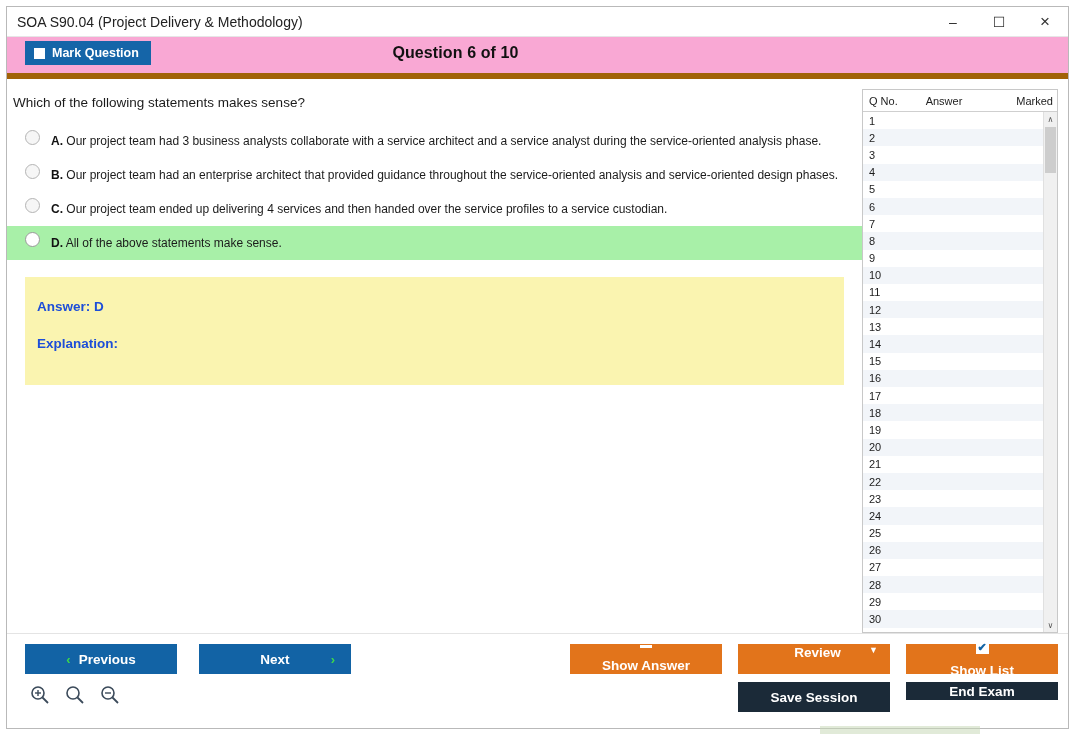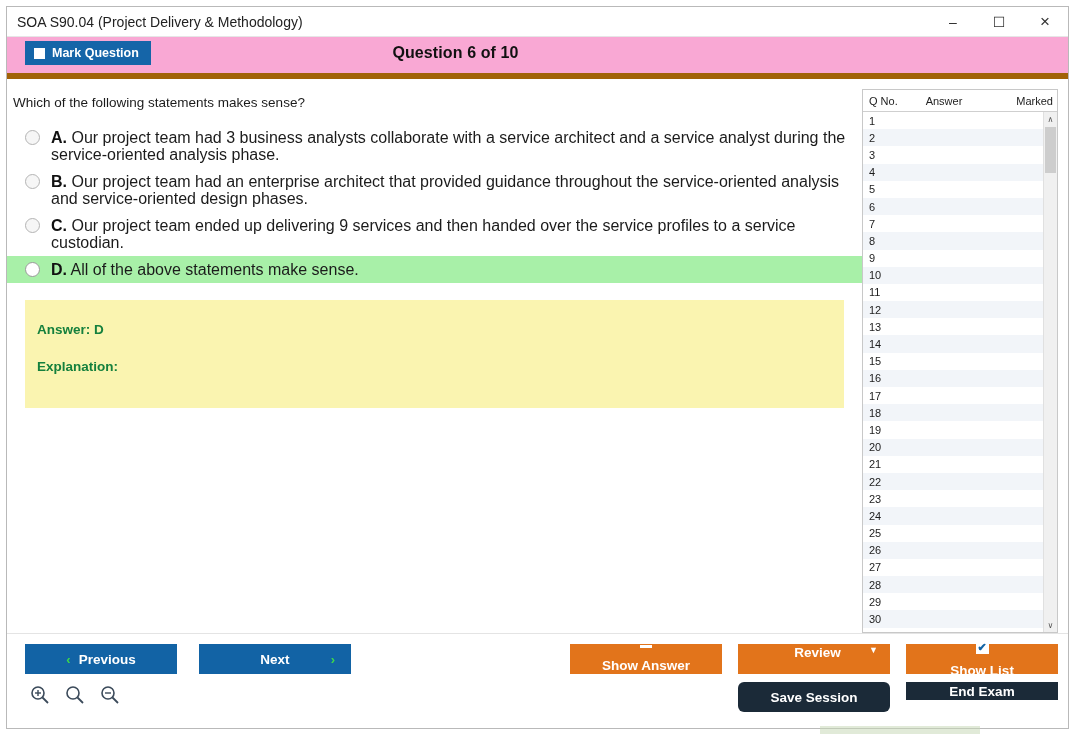--- a/index.html
+++ b/index.html
@@ -147,38 +147,38 @@
     background: #f6f6f6;
     margin-top: 1px;
     margin-right: 11px;
     box-sizing: border-box;
   }
   .option.selected .radio {
     background: #ffffff;
     border-color: #9a9a9a;
   }
   .olabel {
-    font-size: 16px;
+    font-size: 12px;
     color: #1b1b1b;
-    line-height: 17px;
+    line-height: 24px;
     max-width: 800px;
   }
   .olabel b { color: #111; }
 
   .answer-box {
     margin: 17px 18px 0 18px;
     background: #faf4b0;
     height: 108px;
     box-sizing: border-box;
     padding: 22px 20px 0 12px;
   }
   .answer-line {
     font-size: 13.5px;
     font-weight: bold;
-    color: #15803d;
+    color: #1d4ed8;
     margin-bottom: 22px;
   }
 
   
   .qlist {
     flex: 0 0 196px;
     border-left: 1px solid #d0d0d0;
     display: flex;
     flex-direction: column;
     min-height: 0;
@@ -287,21 +287,21 @@
     justify-content: flex-start; padding-left: 13px;
   }
   .btn-review .caret {
     position: absolute; right: 12px; font-size: 9px; color: #ffffff;
   }
   .btn-show-list { left: 899px; top: 10px; width: 152px; height: 30px; gap: 9px; }
   .btn-show-list .chk2 {
     width: 13px; height: 13px; background: #ffffff; color: #1263a5;
     font-size: 11px; line-height: 13px; text-align: center; font-weight: bold;
   }
-  .btn-save { left: 731px; top: 48px; width: 152px; height: 30px; border-radius: 6px; }
+  .btn-save { left: 731px; top: 48px; width: 152px; height: 30px; }
   .btn-end { left: 899px; top: 48px; width: 152px; height: 18px; }
 
   .zoomrow {
     position: absolute;
     left: 22px;
     top: 50px;
     display: flex;
     align-items: center;
     gap: 13px;
   }
@@ -369,21 +369,21 @@
             <span class="radio"></span>
             <span class="olabel">
               <b>B.</b>
               <span>Our project team had an enterprise architect that provided guidance throughout the service-oriented analysis and service-oriented design phases.</span>
             </span>
           </div>
           <div class="option">
             <span class="radio"></span>
             <span class="olabel">
               <b>C.</b>
-              <span>Our project team ended up delivering 9 services and then handed over the service profiles to a service custodian.</span>
+              <span>Our project team ended up delivering 4 services and then handed over the service profiles to a service custodian.</span>
             </span>
           </div>
           <div class="option selected">
             <span class="radio"></span>
             <span class="olabel">
               <b>D.</b>
               <span>All of the above statements make sense.</span>
             </span>
           </div>
         </div>

